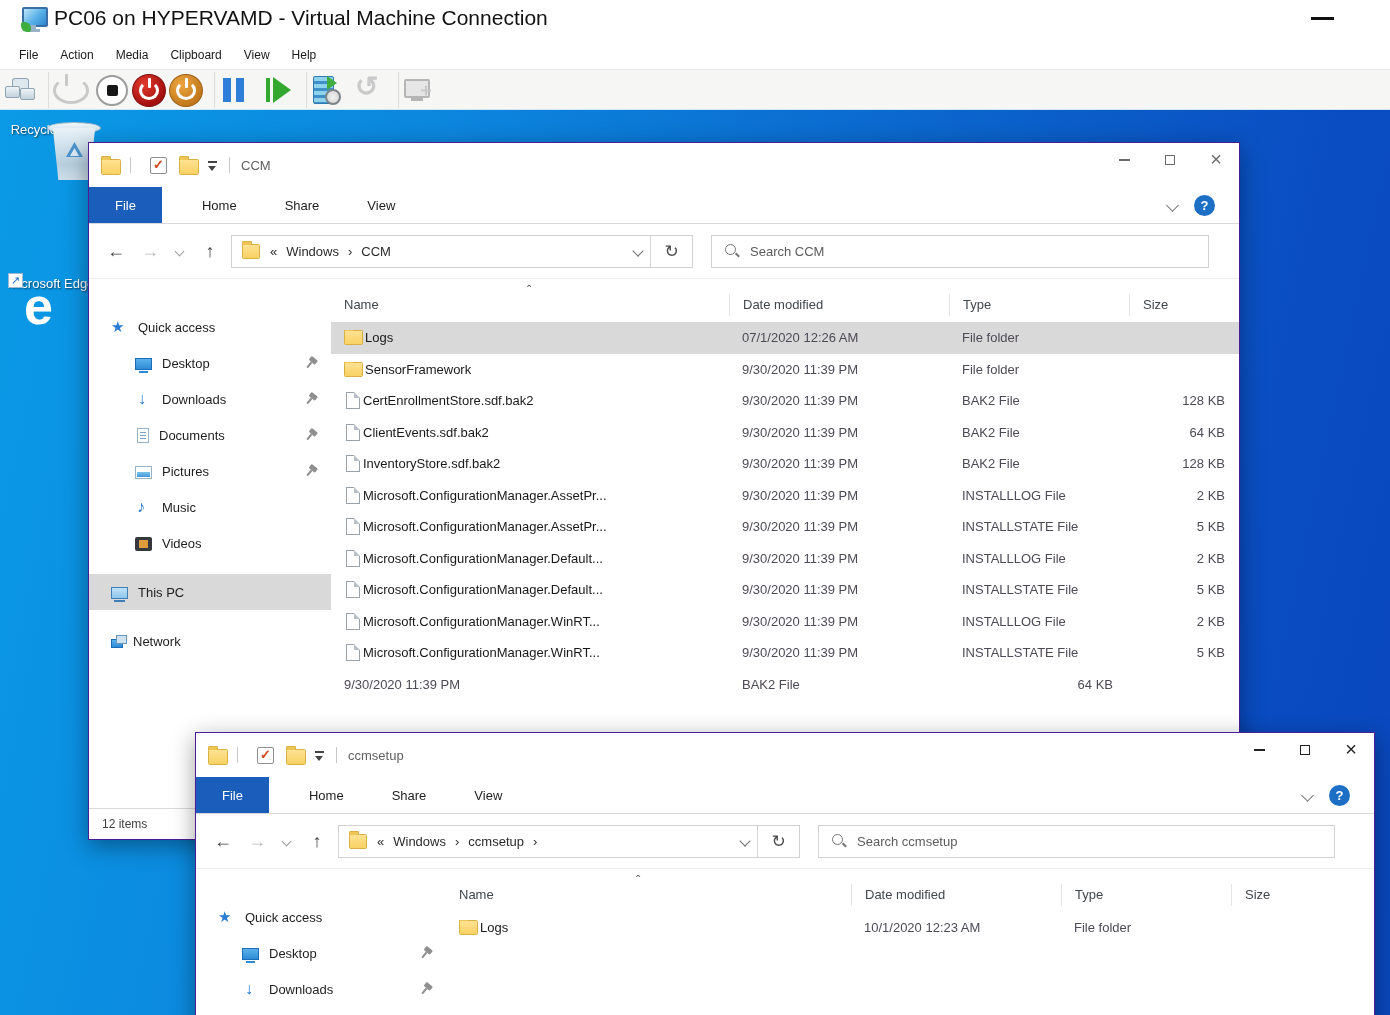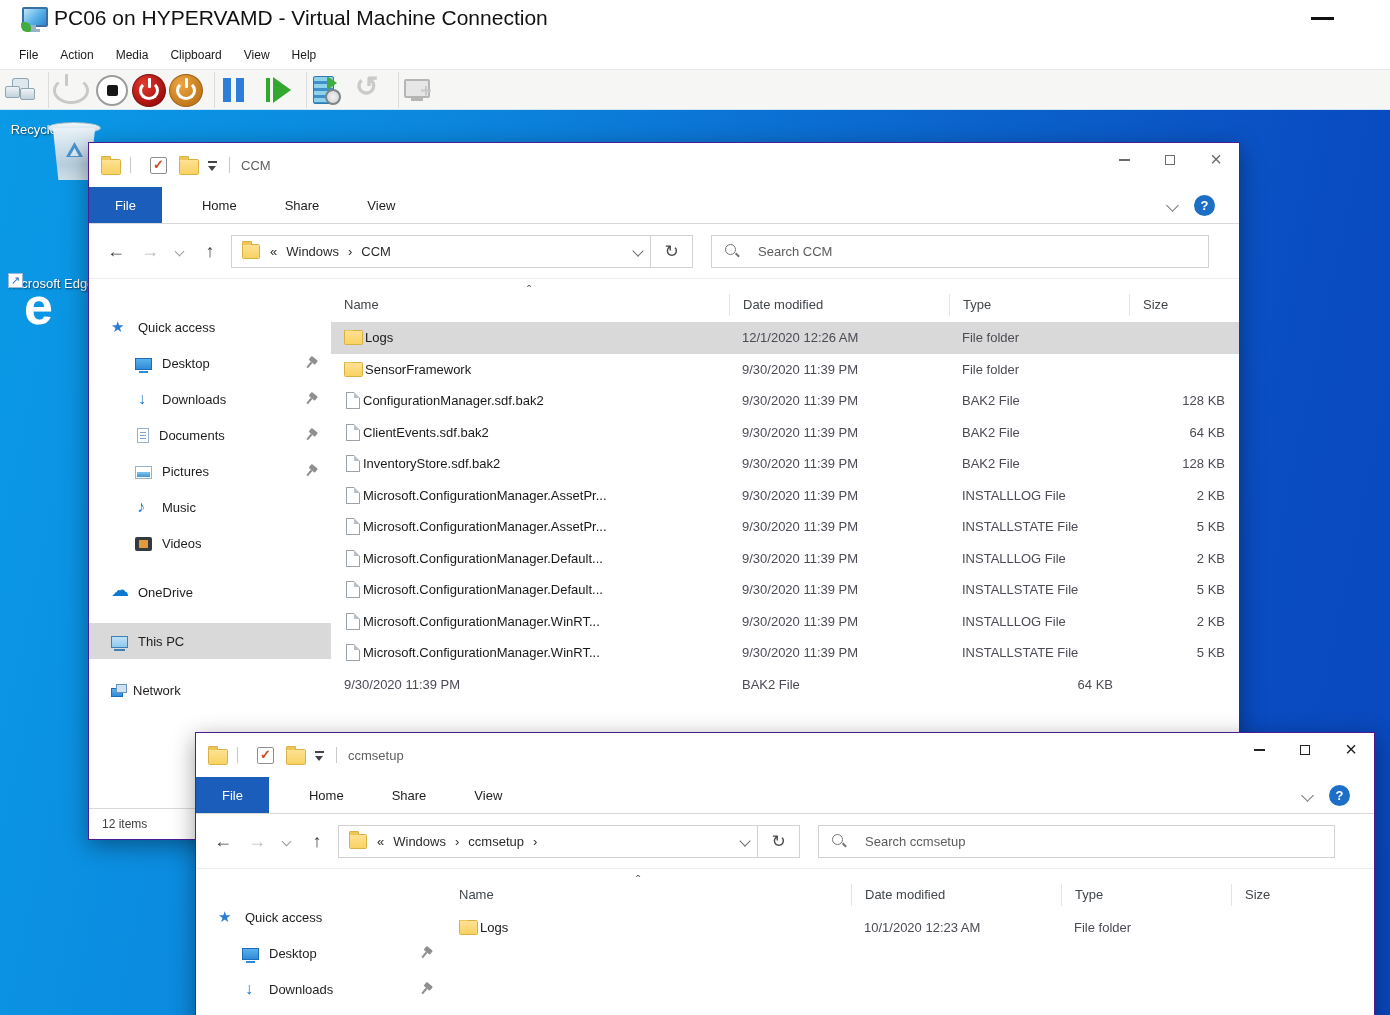--- a/index.html
+++ b/index.html
@@ -86,21 +86,21 @@
   .nav.fwd{color:#bdbdbd;}
   .nav.back::before{content:"←";} .nav.fwd::before{content:"→";} .nav.up::before{content:"↑";}
   .nav.vsm{width:26px;position:relative;}
   .nav.vsm::before{content:"";position:absolute;left:9px;top:-3px;width:6px;height:6px;border-right:1.4px solid #9a9a9a;border-bottom:1.4px solid #9a9a9a;transform:rotate(45deg);}
   .addrbox{height:33px;border:1px solid #d2d2d2;display:flex;align-items:center;padding:0 8px 0 10px;box-sizing:border-box;flex:none;width:420px;margin-left:4px;}
   .addrbox .folder-glyph{margin-right:10px;margin-top:1px;width:16px;height:13px;}
   .crumb{font-size:13px;color:#2b2b2b;margin-right:9px;flex:none;}
   .addr-caret{margin-left:auto;width:7px;height:7px;border-right:1.5px solid #6e6e6e;border-bottom:1.5px solid #6e6e6e;transform:rotate(45deg);flex:none;}
   .refreshbox{height:33px;width:42px;border:1px solid #d2d2d2;border-left:none;box-sizing:border-box;display:flex;align-items:center;justify-content:center;flex:none;color:#4a4a4a;font-size:17px;}
   .refreshbox::before{content:"↻";}
-  .searchbox{height:33px;border:1px solid #d2d2d2;box-sizing:border-box;display:flex;align-items:center;padding-left:12px;flex:none;margin-left:18px;gap:8px;}
+  .searchbox{height:33px;border:1px solid #d2d2d2;box-sizing:border-box;display:flex;align-items:center;padding-left:12px;flex:none;margin-left:18px;}
   .mag{position:relative;width:16px;height:16px;flex:none;margin-right:10px;}
   .mag::before{content:"";position:absolute;left:1px;top:1px;width:9px;height:9px;border:1.6px solid #747474;border-radius:50%;}
   .mag::after{content:"";position:absolute;left:11px;top:11px;width:5px;height:1.6px;background:#747474;transform:rotate(45deg);}
   .search-ph{font-size:13px;color:#5c5c5c;}
   .content{flex:1;display:flex;overflow:hidden;}
   .sidebar{flex:none;padding-top:30px;box-sizing:border-box;}
   .side-item{height:36px;display:flex;align-items:center;font-size:13px;color:#1e1e1e;}
   .side-item[data-indent="0"]{padding-left:22px;}
   .side-item[data-indent="1"]{padding-left:46px;}
   .side-item[data-gap="true"]{margin-top:13px;}
@@ -299,25 +299,20 @@
           <div class="side-item" data-icon="music" data-indent="1">
             <span class="sicon"></span>
             <span class="slabel">Music</span>
             <span class="pin"></span>
           </div>
           <div class="side-item" data-icon="film" data-indent="1">
             <span class="sicon"></span>
             <span class="slabel">Videos</span>
             <span class="pin"></span>
           </div>
-          <div class="side-item" data-icon="cloud" data-indent="0" data-gap="true">
-            <span class="sicon"></span>
-            <span class="slabel">OneDrive</span>
-            <span class="pin"></span>
-          </div>
           <div class="side-item" data-icon="pc" data-indent="0" data-selected="true" data-gap="true">
             <span class="sicon"></span>
             <span class="slabel">This PC</span>
             <span class="pin"></span>
           </div>
           <div class="side-item" data-icon="network" data-indent="0" data-gap="true">
             <span class="sicon"></span>
             <span class="slabel">Network</span>
             <span class="pin"></span>
           </div>
@@ -328,37 +323,37 @@
           <div class="hc">Date modified</div>
           <div class="hc">Type</div>
           <div class="hc">Size</div>
         </div>
         <div class="rows">
           <div class="row" data-icon="folder" data-selected="true">
               <span class="cnamewrap">
                 <span class="ficon"></span>
                 <span class="cname">Logs</span>
               </span>
-              <span class="cdate">12/1/2020 12:26 AM</span>
+              <span class="cdate">07/1/2020 12:26 AM</span>
               <span class="ctype">File folder</span>
               <span class="csize"></span>
             </div>
             <div class="row" data-icon="folder">
               <span class="cnamewrap">
                 <span class="ficon"></span>
                 <span class="cname">SensorFramework</span>
               </span>
               <span class="cdate">9/30/2020 11:39 PM</span>
               <span class="ctype">File folder</span>
               <span class="csize"></span>
             </div>
             <div class="row" data-icon="file">
               <span class="cnamewrap">
                 <span class="ficon"></span>
-                <span class="cname">ConfigurationManager.sdf.bak2</span>
+                <span class="cname">CertEnrollmentStore.sdf.bak2</span>
               </span>
               <span class="cdate">9/30/2020 11:39 PM</span>
               <span class="ctype">BAK2 File</span>
               <span class="csize">128 KB</span>
             </div>
             <div class="row" data-icon="file">
               <span class="cnamewrap">
                 <span class="ficon"></span>
                 <span class="cname">ClientEvents.sdf.bak2</span>
               </span>

